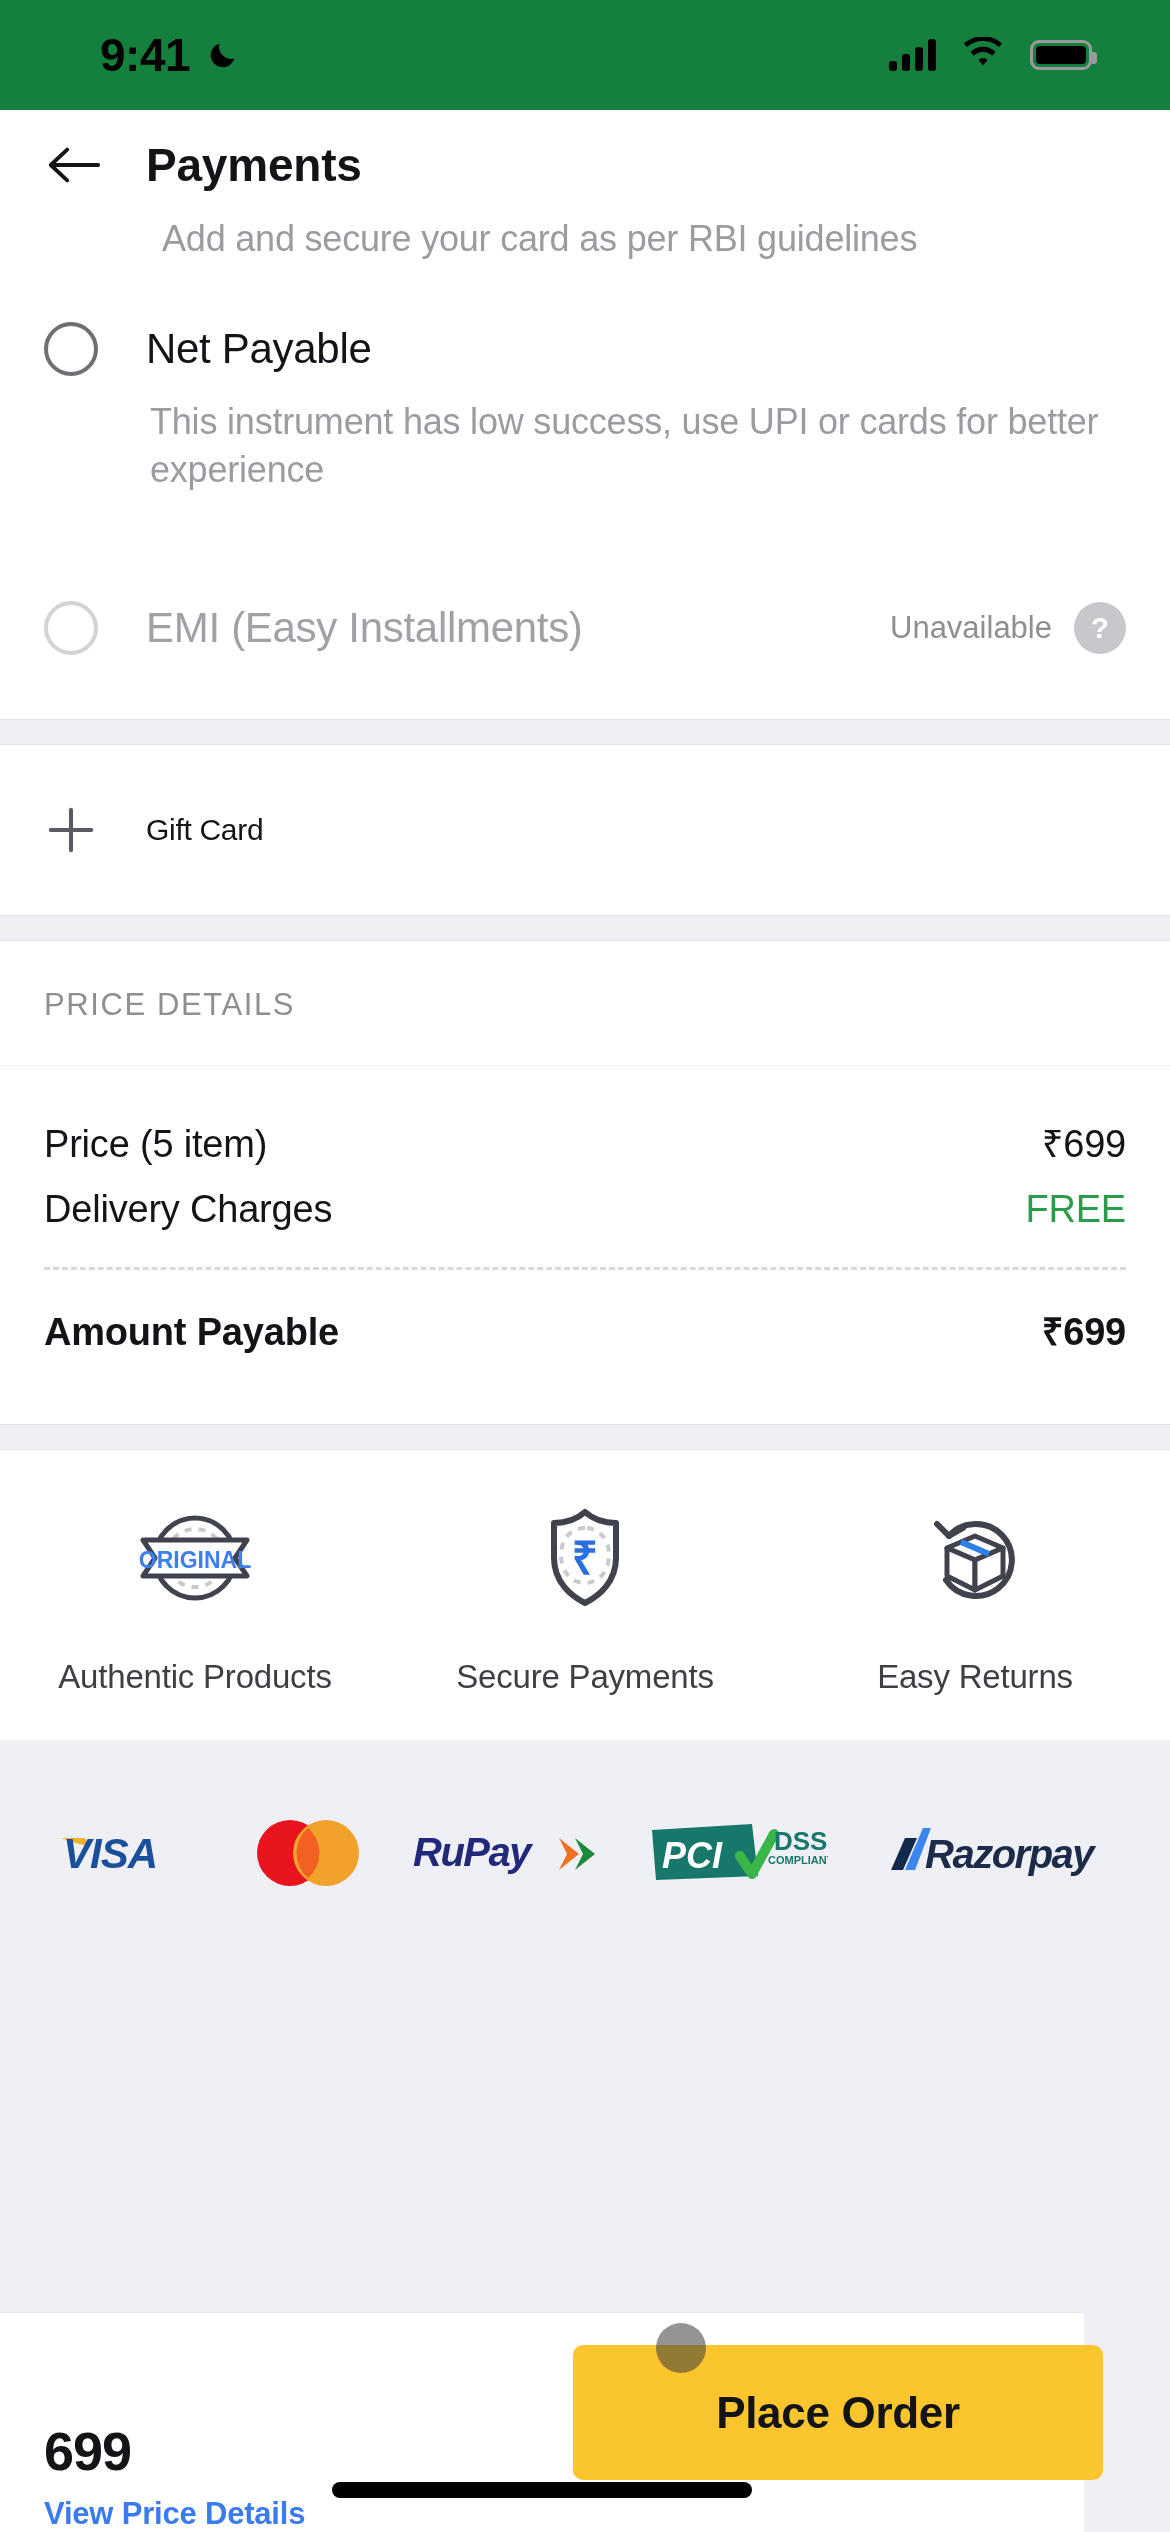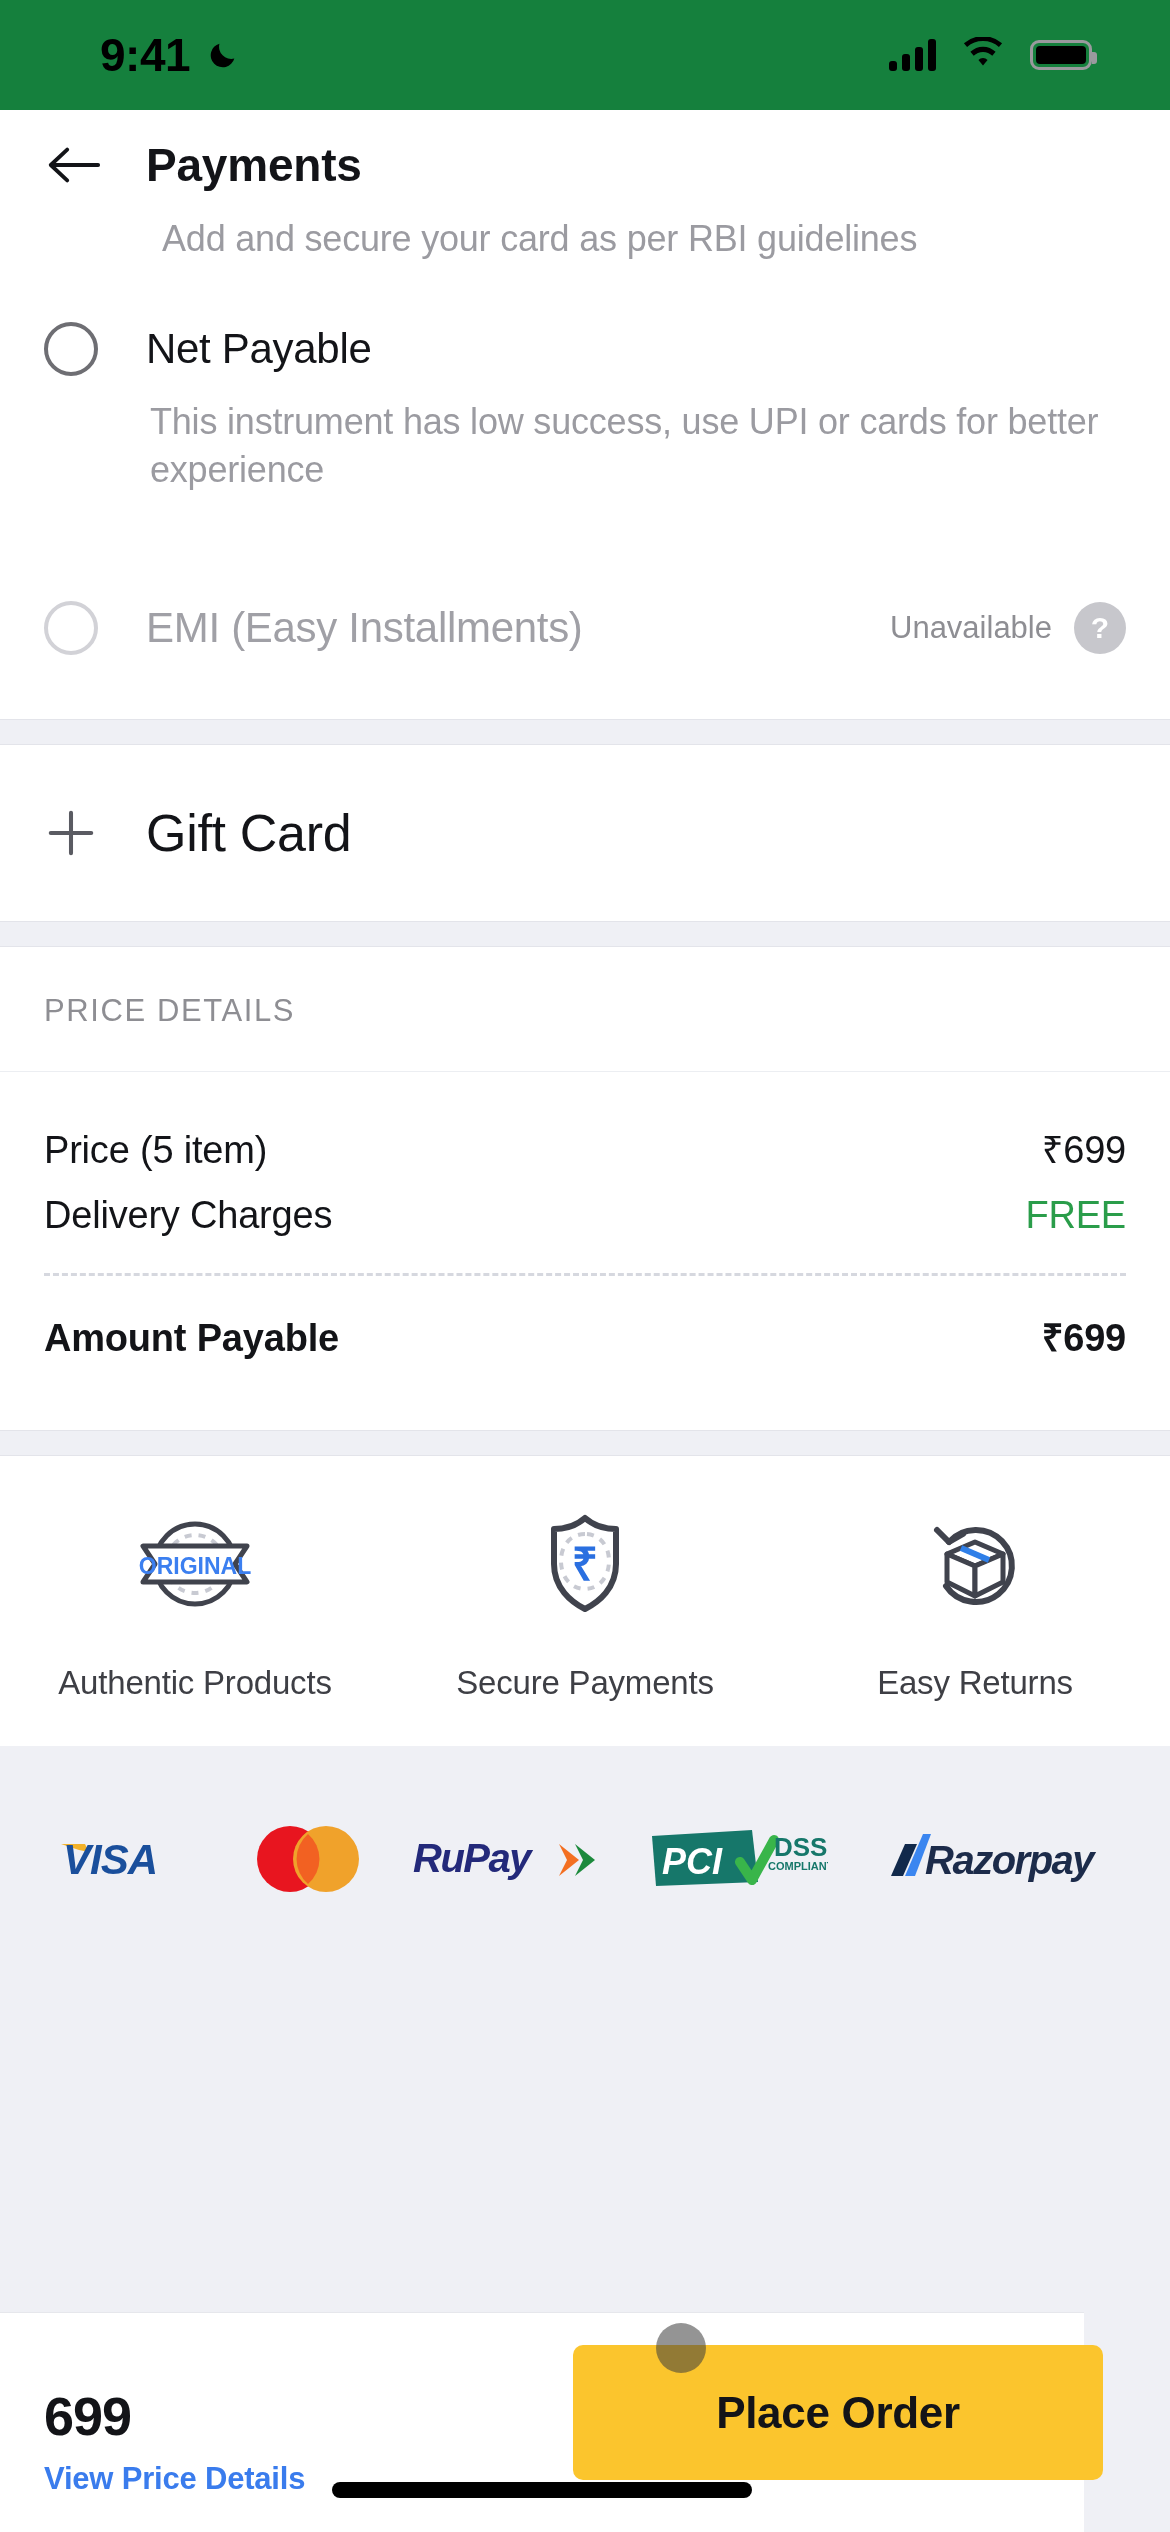--- a/index.html
+++ b/index.html
@@ -61,21 +61,21 @@
   }
   .opt-block-pad { height:56px; }
 
   
   .gap { height:26px; background:#eff0f5;
          border-top:1px solid #e3e4ea; border-bottom:1px solid #e3e4ea; }
 
   
   .giftcard { background:#fff; display:flex; align-items:center; padding:58px 44px; }
   .plus-icon { width:54px; height:54px; flex:none; }
-  .gift-label { font-size:52px; color:#131418; margin-left:48px; letter-spacing:-0.3px; }
+  .gift-label { font-size:30px; color:#131418; margin-left:48px; letter-spacing:-0.3px; }
 
   
   .price-section { background:#fff; }
   .price-head { font-size:31px; color:#8e8e93; letter-spacing:1.6px;
                 padding:46px 44px 42px 44px; border-bottom:1px solid #eceef2; }
   .price-body { padding:40px 44px 34px 44px; }
   .price-row { display:flex; align-items:baseline; justify-content:space-between;
                font-size:38px; color:#131418; padding:10px 0; letter-spacing:-0.2px; }
   .price-row .free { color:#2a9d4a; }
   .dash-sep { border-top:3px dashed #d6d8df; margin:26px 0 6px 0; }
@@ -88,21 +88,21 @@
 
   
   .partners { background:#eff0f5; height:330px; display:flex; align-items:flex-start;
               justify-content:space-between; padding:78px 55px 0 55px; }
   .partner { display:flex; align-items:center; justify-content:center; height:70px; }
 
   
   .bottombar {
     position:absolute; left:0; bottom:0; width:1084px; height:220px;
     background:#fff; border-top:1px solid #e6e7ec;
-    display:flex; align-items:center;
+    display:flex; align-items:flex-end;
   }
   .bb-left { padding:36px 0 0 44px; }
   .bb-amount { font-size:54px; font-weight:700; color:#131418; letter-spacing:-1px; }
   .bb-link { font-size:31px; color:#3a7ced; font-weight:600; margin-top:14px; letter-spacing:-0.2px; }
   .bb-right { position:absolute; left:573px; top:32px; }
   .place-order {
     width:530px; height:135px; background:#fbc52d; border:none; border-radius:10px;
     font-size:44px; font-weight:700; color:#131418; font-family:"Liberation Sans", sans-serif;
     letter-spacing:-0.3px; display:flex; align-items:center; justify-content:center;
   }

